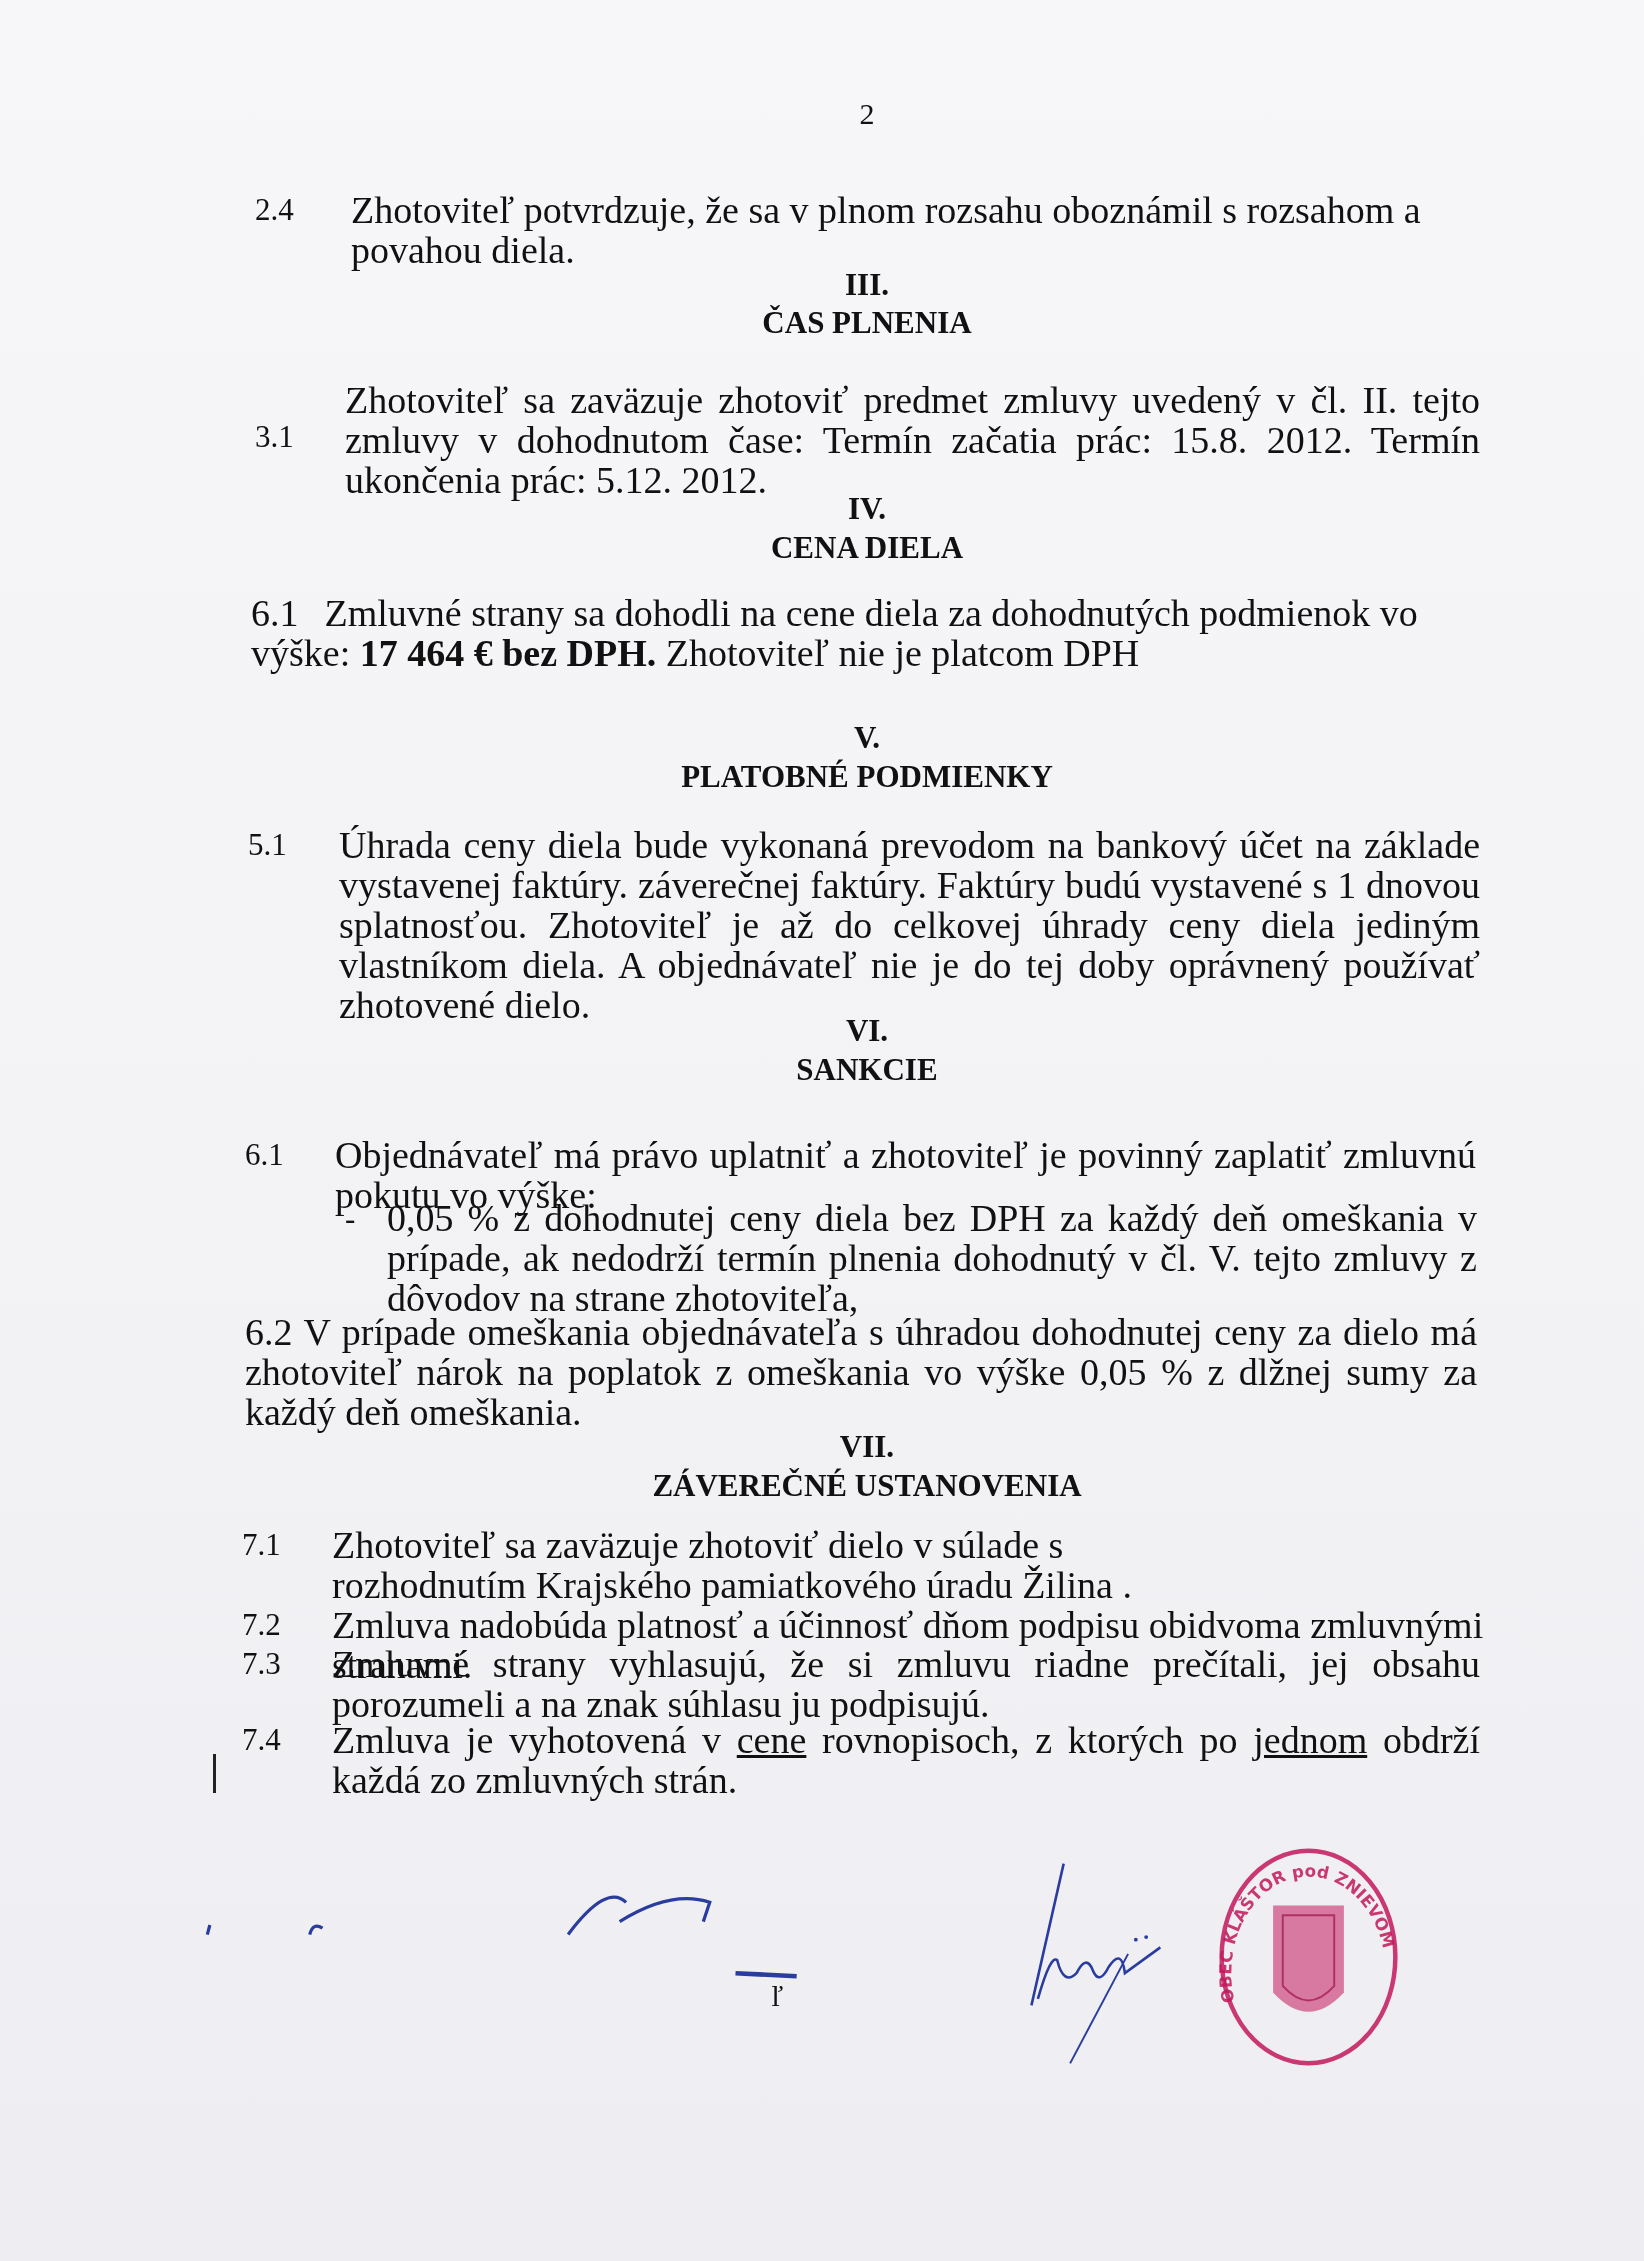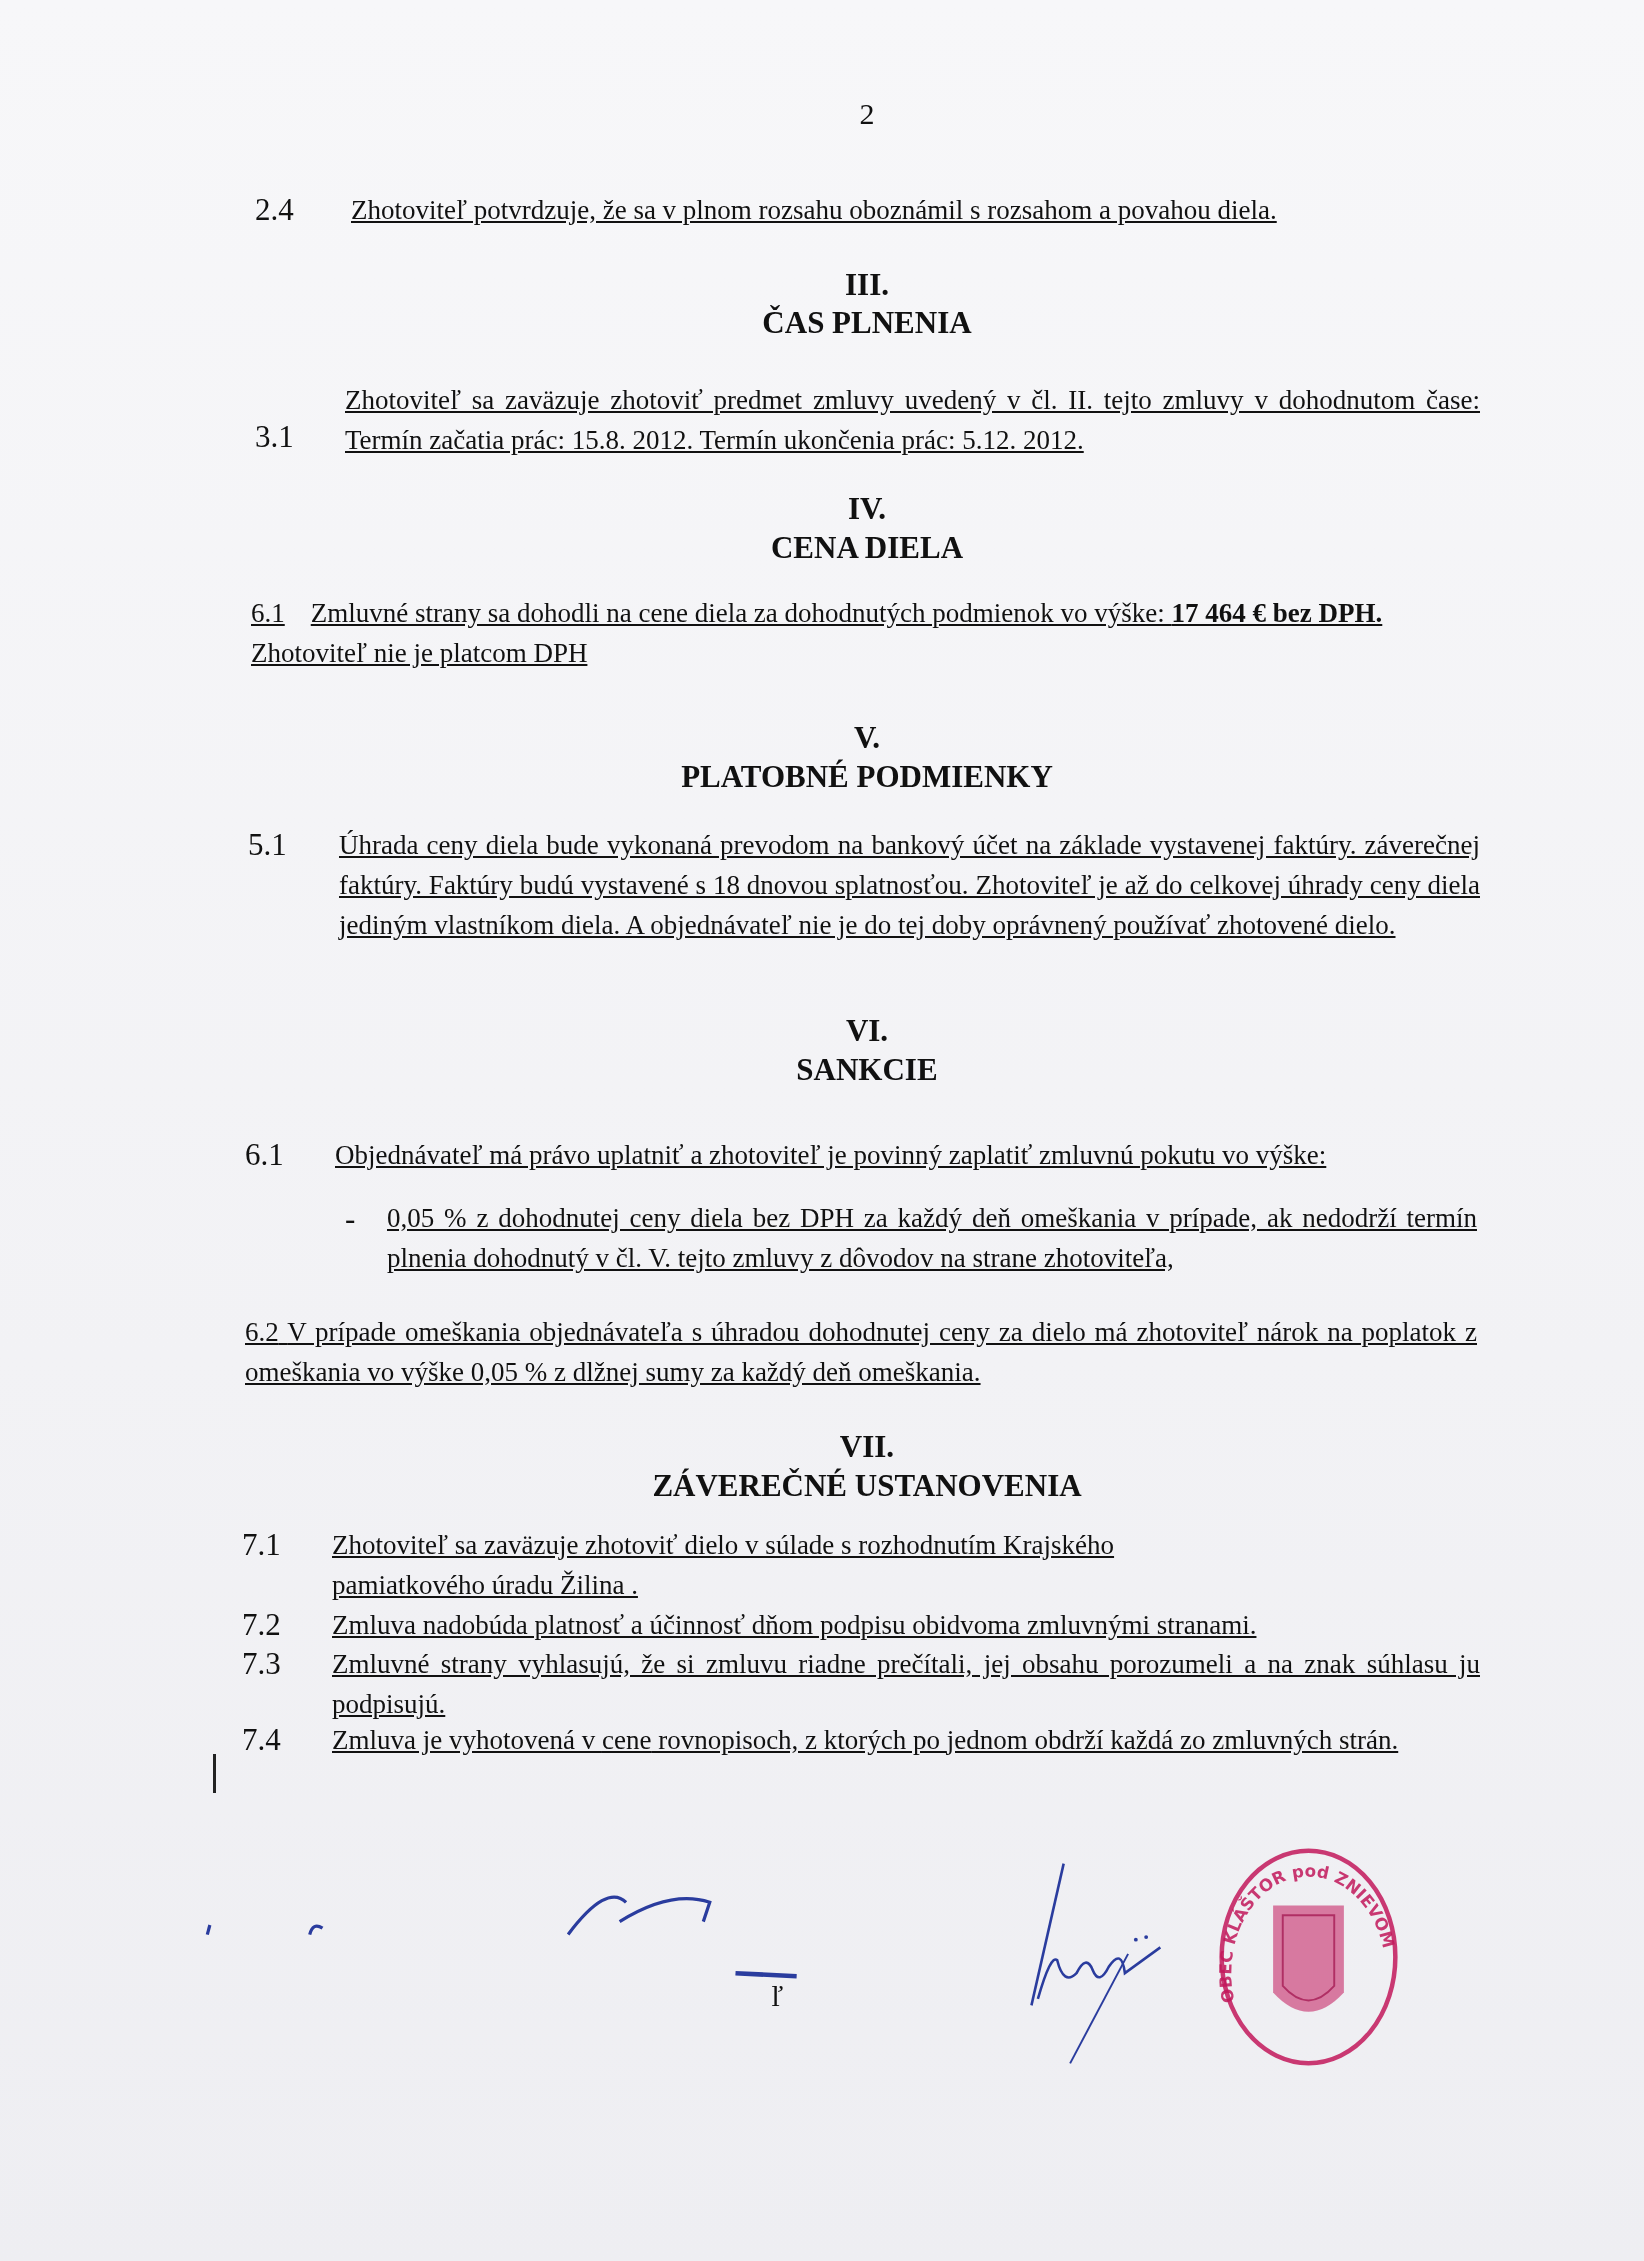--- a/index.html
+++ b/index.html
@@ -9,21 +9,21 @@
     position: relative; overflow: hidden;
     font-family: "Liberation Serif", "DejaVu Serif", serif;
     color: #111;
   }
   .page {
     position: absolute; left: 0; top: 0; width: 1644px; height: 2261px;
     background: linear-gradient(180deg, #f7f7f9 0%, #f2f2f5 60%, #eeeef2 100%);
   }
   .page-number { position: absolute; top: 97px; left: 0; width: 1734px; text-align: center; font-size: 30px; }
   .heading { position: absolute; left: 0; width: 1734px; text-align: center; font-weight: bold; font-size: 31px; line-height: 37px; }
-  .para { position: absolute; font-size: 27px; line-height: 40px; text-decoration: underline; }
+  .para { position: absolute; font-size: 38px; line-height: 40px; }
   .num { position: absolute; font-size: 31px; line-height: 40px; }
   .justify { text-align: justify; text-align-last: left; }
   .bold { font-weight: bold; }
   u { text-decoration: underline; }
   .bullet { position: absolute; font-size: 31px; }
   .margin-bar { position: absolute; left: 213px; top: 1754px; width: 2.6px; height: 39px; background: #222; }
   .sig-block { position: absolute; left: 896px; top: 1947px; font-size: 30px; line-height: 37px; }
   .left-frag { position: absolute; left: 771px; top: 1979px; font-size: 30px; }
   .stamp { position: absolute; left: 1212px; top: 1844px; width: 193px; height: 226px; }
   .signature { position: absolute; }
@@ -48,21 +48,21 @@
   <div class="heading" style="top:529px;">CENA DIELA</div>
 
   <div class="para" style="left:251px; top:593px; width:1232px; text-indent:0;">
     <span>6.1</span><span style="display:inline-block;width:26px"></span><span>Zmluvné strany sa dohodli na cene diela za dohodnutých podmienok vo výške: </span><span class="bold">17 464 € bez DPH.</span><span> Zhotoviteľ nie je platcom DPH</span>
   </div>
 
   <div class="heading" style="top:719px;">V.</div>
   <div class="heading" style="top:758px;">PLATOBNÉ  PODMIENKY</div>
 
   <div class="num" style="left:248px; top:825px;">5.1</div>
-  <div class="para justify" style="left:339px; top:825px; width:1141px;">Úhrada ceny diela bude vykonaná prevodom na bankový účet na základe vystavenej faktúry. záverečnej faktúry. Faktúry budú vystavené s 18 dnovou splatnosťou. Zhotoviteľ je až do celkovej úhrady ceny diela jediným vlastníkom diela. A objednávateľ nie je do tej doby oprávnený používať zhotovené dielo.</div>
+  <div class="para justify" style="left:339px; top:825px; width:1141px;">Úhrada ceny diela bude vykonaná prevodom na bankový účet na základe vystavenej faktúry. záverečnej faktúry. Faktúry budú vystavené s 1 dnovou splatnosťou. Zhotoviteľ je až do celkovej úhrady ceny diela jediným vlastníkom diela. A objednávateľ nie je do tej doby oprávnený používať zhotovené dielo.</div>
 
   <div class="heading" style="top:1012px;">VI.</div>
   <div class="heading" style="top:1051px;">SANKCIE</div>
 
   <div class="num" style="left:245px; top:1135px;">6.1</div>
   <div class="para justify" style="left:335px; top:1135px; width:1141px;">Objednávateľ má právo uplatniť a zhotoviteľ je povinný zaplatiť zmluvnú pokutu vo výške:</div>
   <div class="bullet" style="left:345px; top:1201px;">-</div>
   <div class="para justify" style="left:387px; top:1198px; width:1090px; text-indent:0;">
     <span>0,05 % z dohodnutej ceny diela bez DPH za každý deň omeškania v prípade, ak nedodrží termín plnenia dohodnutý v čl. V. tejto zmluvy z dôvodov na strane zhotoviteľa,</span>
   </div>

